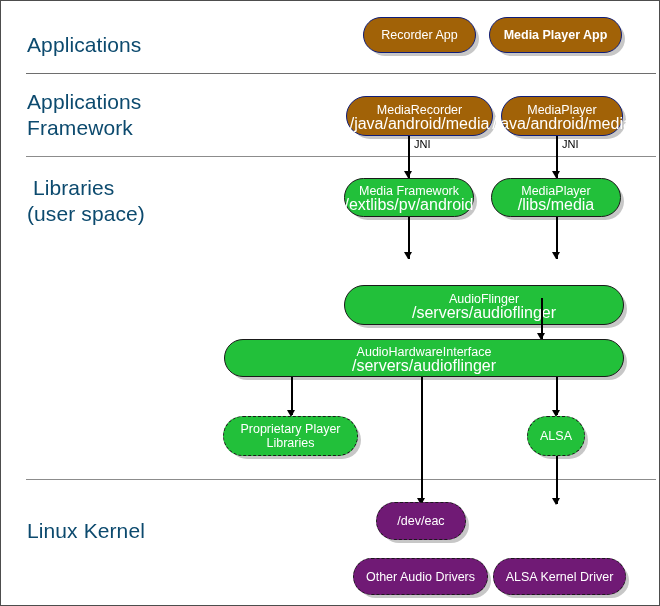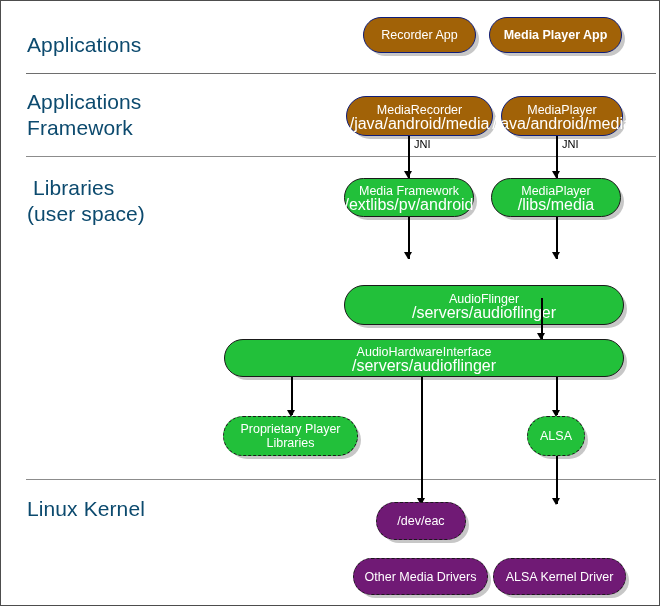--- a/index.html
+++ b/index.html
@@ -100,21 +100,21 @@
   <div class="divider" style="left:25px; top:478px; width:630px;"></div>
 
   <div class="layer-label" style="left:26px; top:31px;">Applications</div>
 
   <div class="layer-label" style="left:26px; top:88px;">Applications
 Framework</div>
 
   <div class="layer-label" style="left:26px; top:174px;"> Libraries
 (user space)</div>
 
-  <div class="layer-label" style="left:26px; top:495px;">Linux Kernel</div>
+  <div class="layer-label" style="left:26px; top:517px;">Linux Kernel</div>
 
   <div class="node blue" style="left:362px; top:16px; width:113px; height:36px;">
     <span class="ttl">Recorder App</span>
   </div>
 
   <div class="node blue" style="left:488px; top:16px; width:133px; height:36px;font-weight:bold;">
     <span class="ttl">Media Player App</span>
   </div>
 
   <div class="node blue" style="left:345px; top:95px; width:147px; height:40px;">
@@ -184,20 +184,20 @@
 
   <div class="conn" style="left:555px; top:455px; height:48px;"></div>
   <div class="arrow" style="left:551.3px; top:497px;"></div>
 
   <div class="node dashed-red" style="left:375px; top:501px; width:90px; height:38px;">
     <span class="ttl">/dev/eac</span>
   </div>
 
 
   <div class="node dashed-red" style="left:352px; top:557px; width:135px; height:37px;">
-    <span class="ttl">Other Media Drivers</span>
+    <span class="ttl">Other Audio Drivers</span>
   </div>
 
   <div class="node dashed-red" style="left:492px; top:557px; width:133px; height:37px;">
     <span class="ttl">ALSA Kernel Driver</span>
   </div>
 
 </div>
 
 </body></html>

